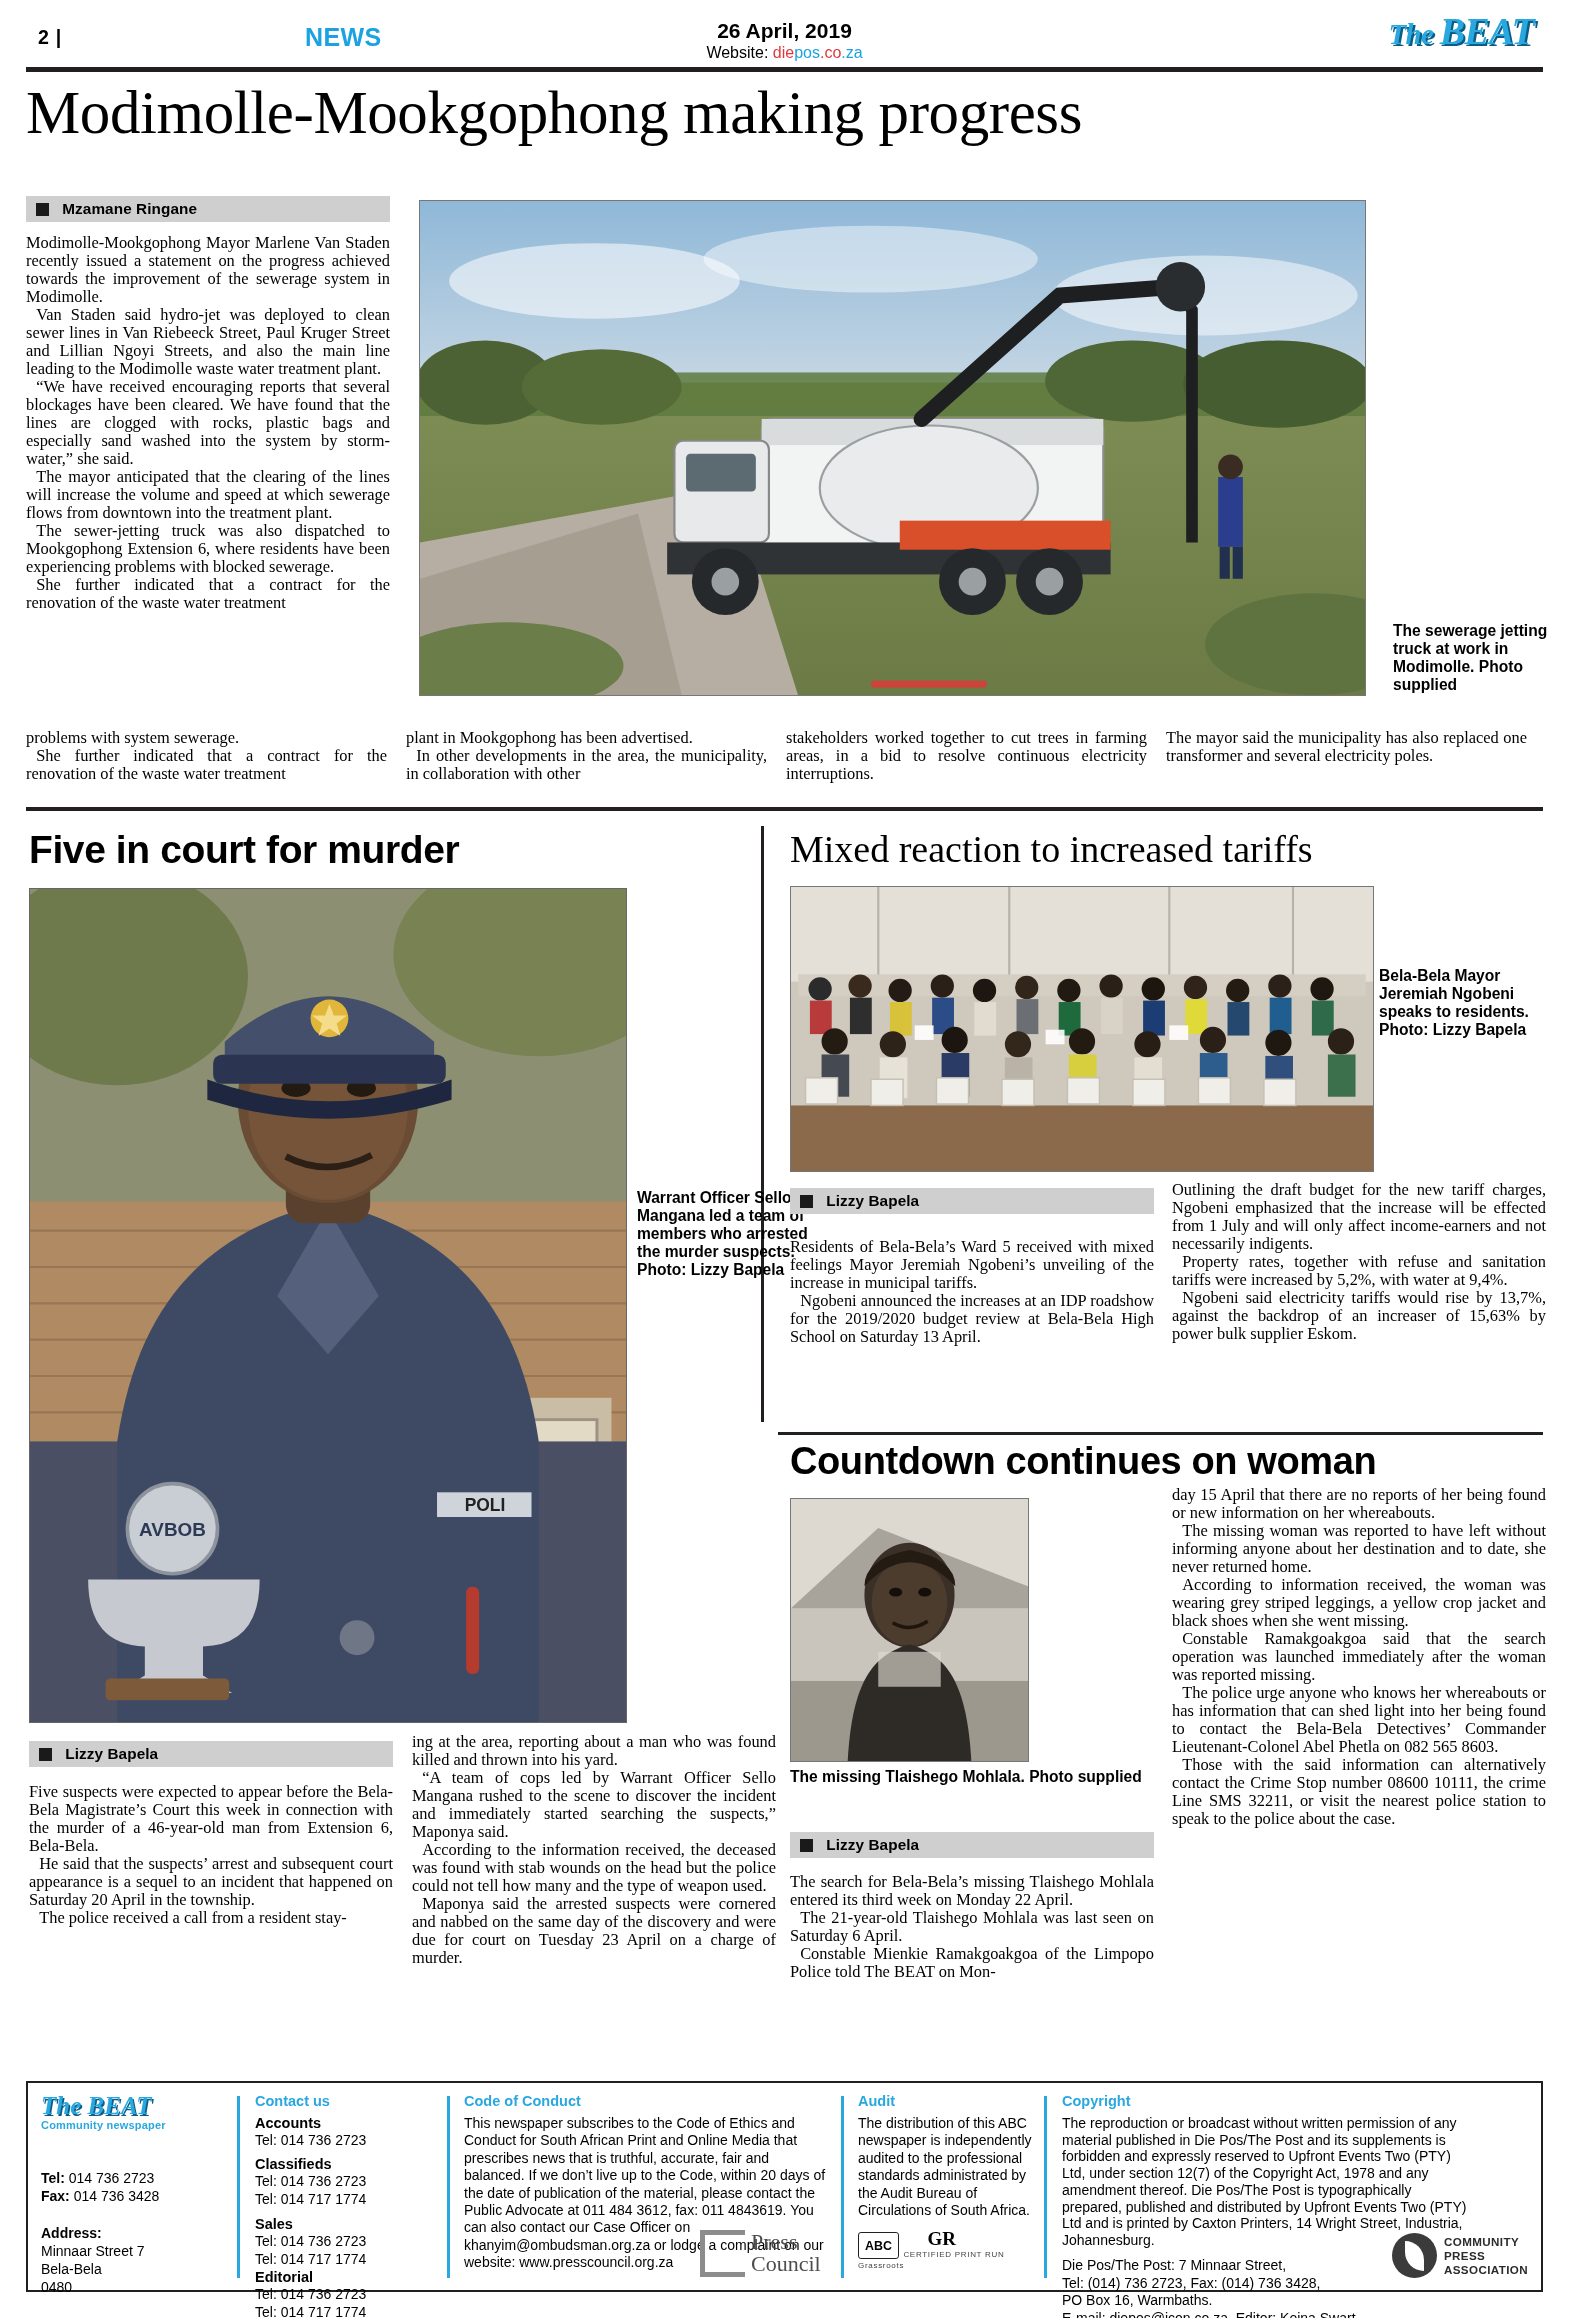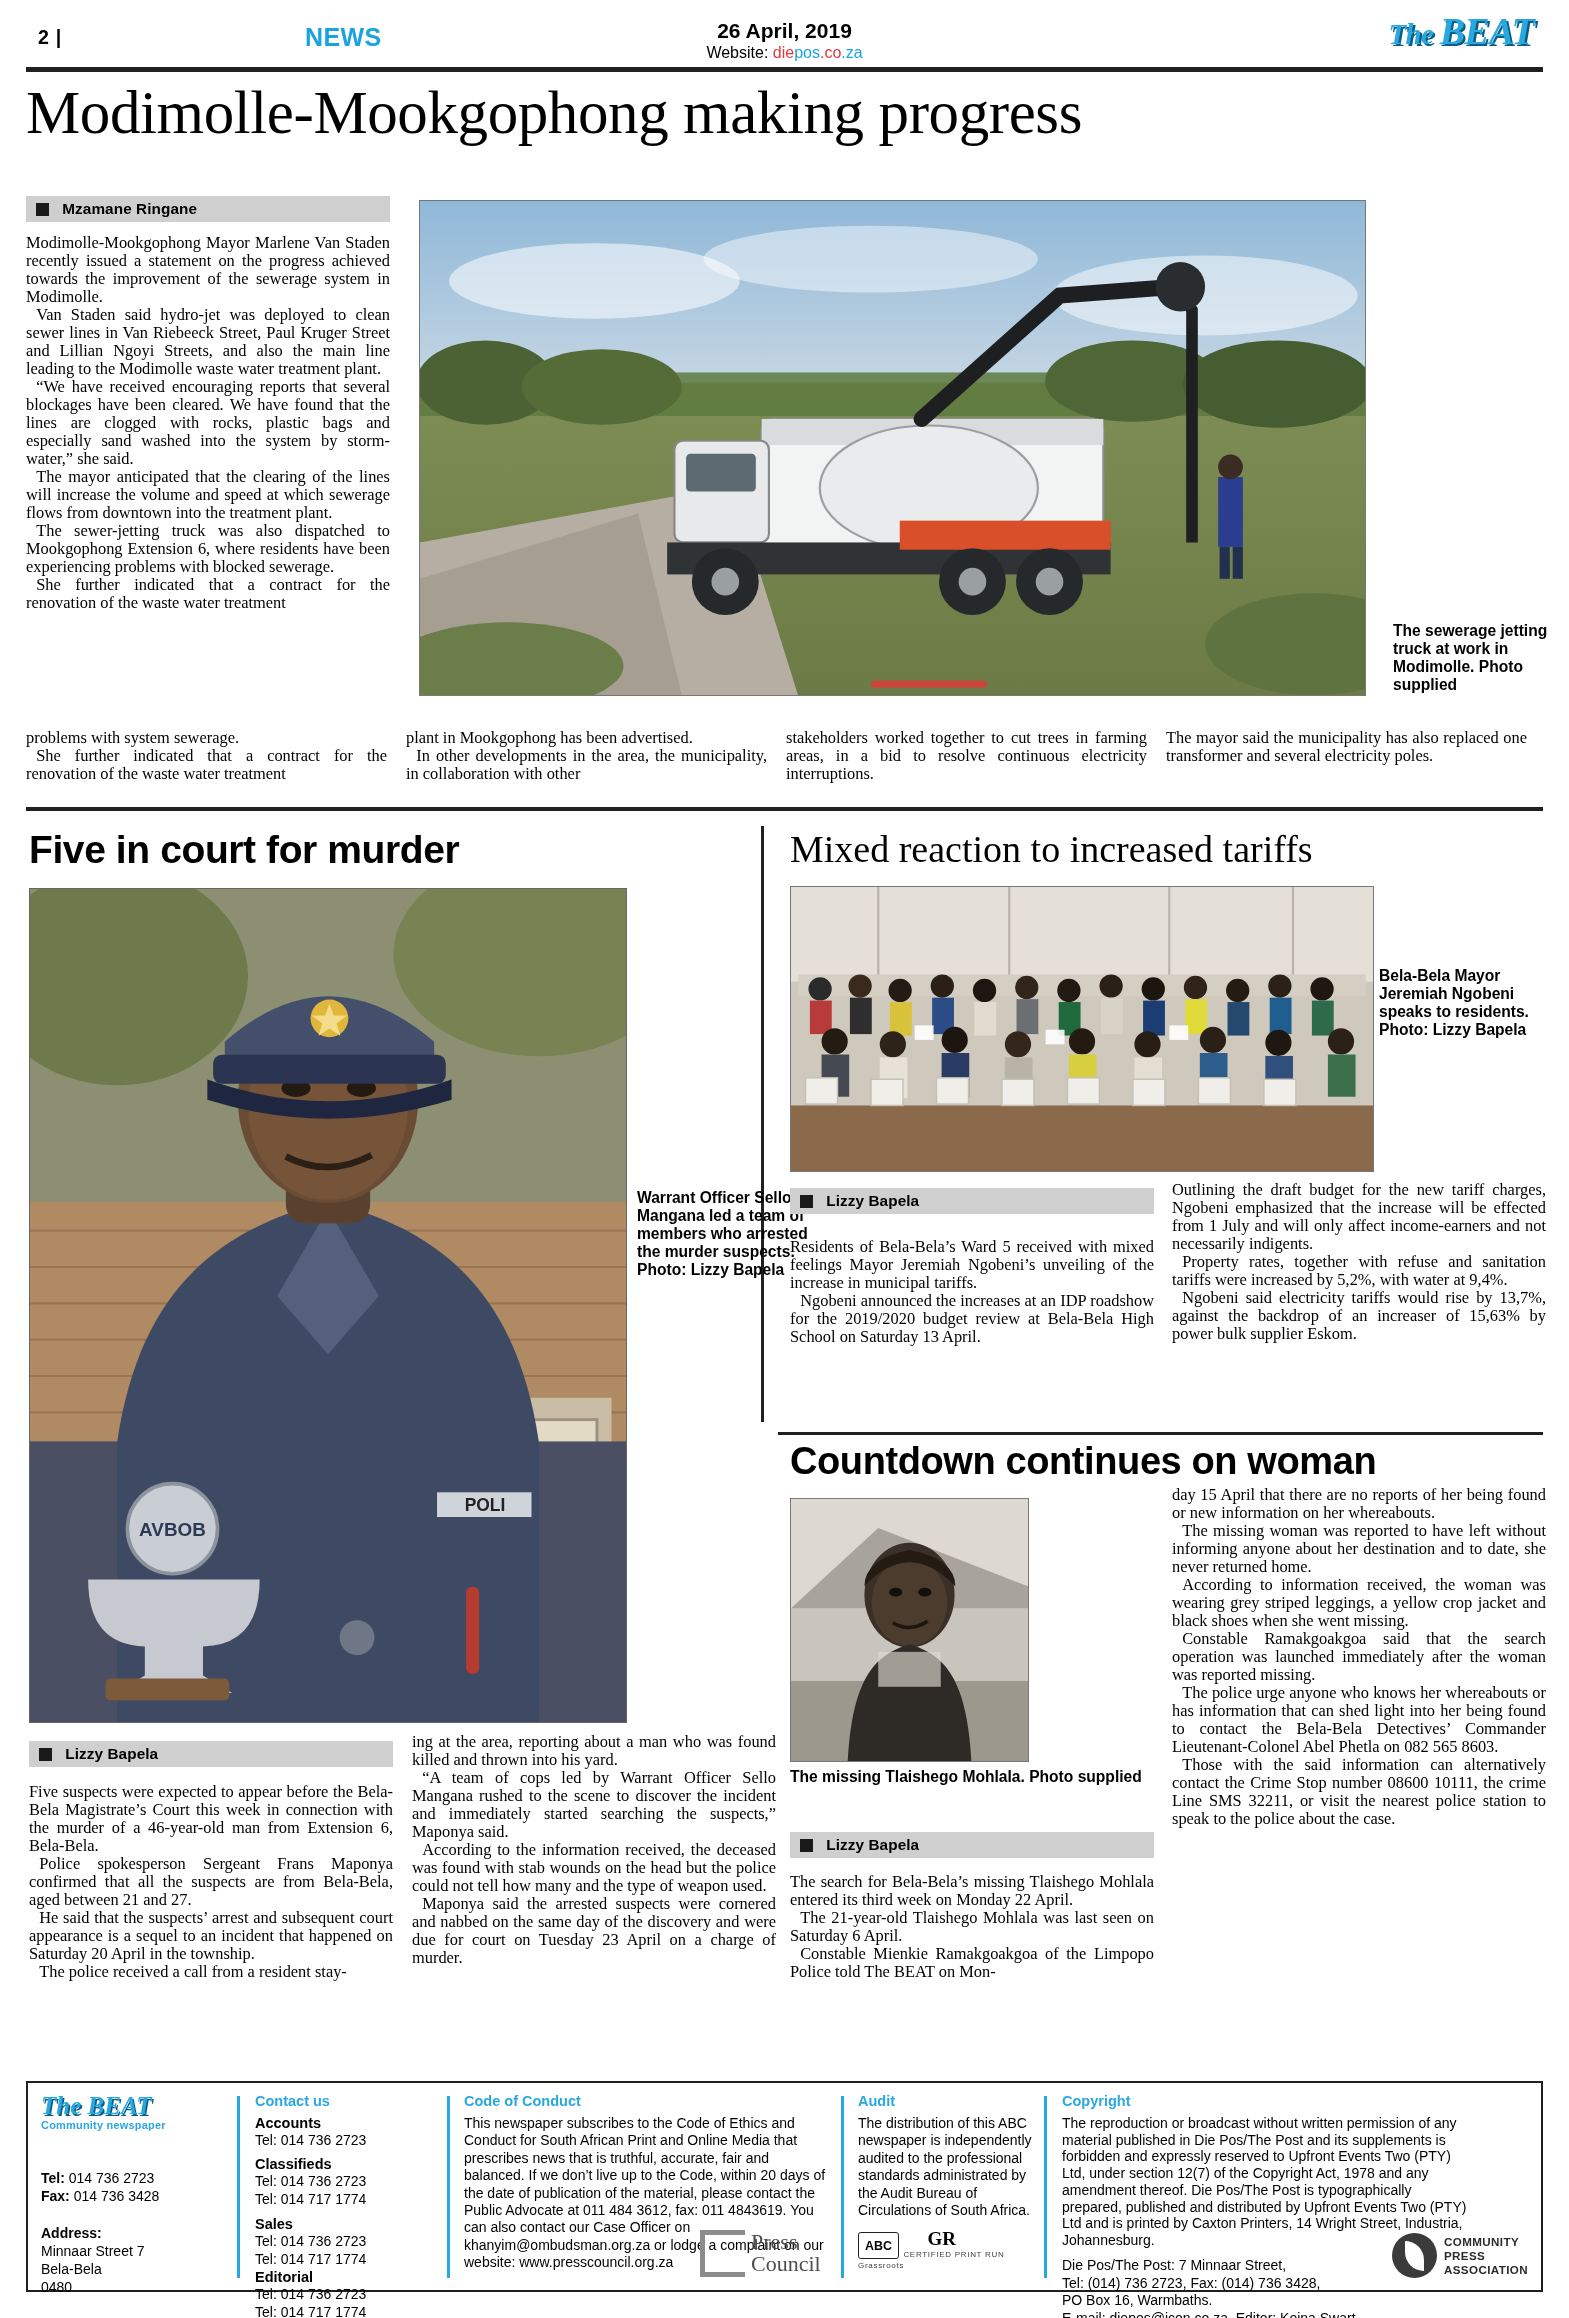--- a/index.html
+++ b/index.html
@@ -262,21 +262,20 @@
 
   <div class="murder-byline">
     <div class="byline">
       <span class="sq"></span>
       <span class="nm">Lizzy Bapela</span>
     </div>
   </div>
 
   <div class="murder-col1 body-col">
     <p class="first">Five suspects were expected to appear before the Bela-Bela Magistrate’s Court this week in connection with the murder of a 46-year-old man from Extension 6, Bela-Bela.</p>
-    <p>Police spokesperson Sergeant Frans Maponya confirmed that all the suspects are from Bela-Bela, aged between 21 and 27.</p>
     <p>He said that the suspects’ arrest and subsequent court appearance is a sequel to an incident that happened on Saturday 20 April in the township.</p>
     <p>The police received a call from a resident stay-</p>
   </div>
 
   <div class="murder-col2 body-col">
     <p class="first">ing at the area, reporting about a man who was found killed and thrown into his yard.</p>
     <p>“A team of cops led by Warrant Officer Sello Mangana rushed to the scene to discover the incident and immediately started searching the suspects,” Maponya said.</p>
     <p>According to the information received, the deceased was found with stab wounds on the head but the police could not tell how many and the type of weapon used.</p>
     <p>Maponya said the arrested suspects were cornered and nabbed on the same day of the discovery and were due for court on Tuesday 23 April on a charge of murder.</p>
   </div>

